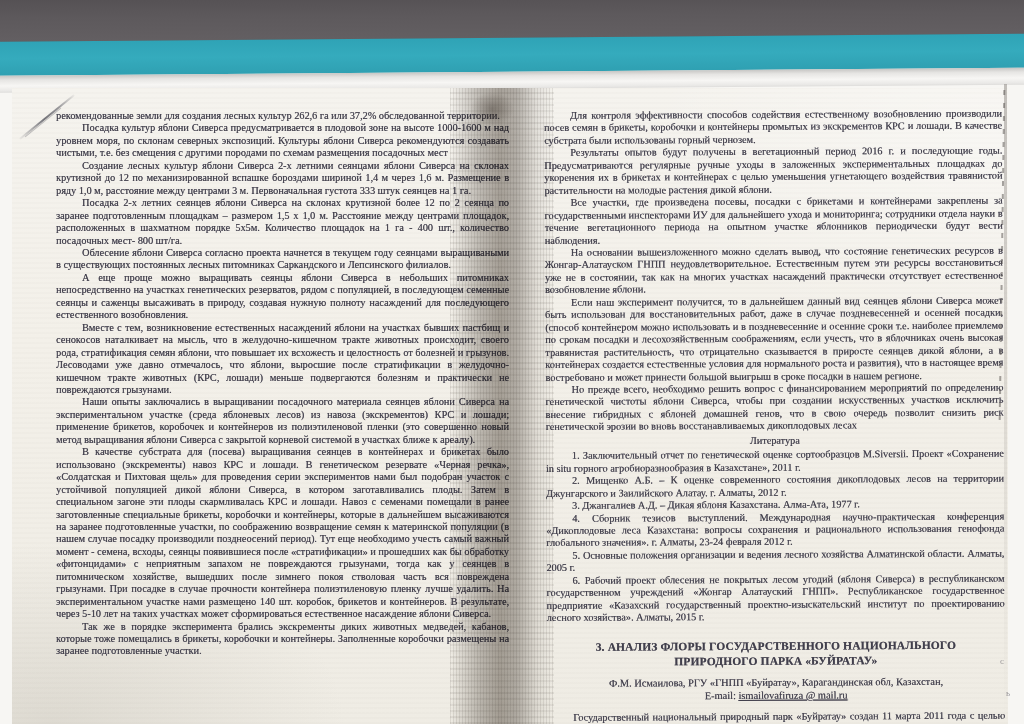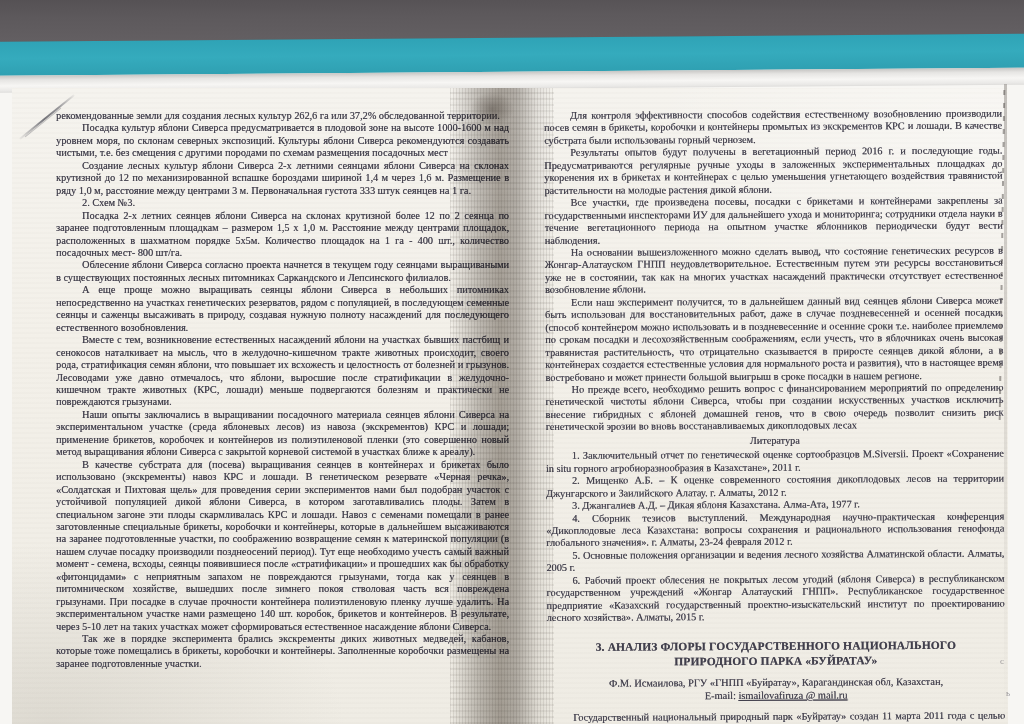--- a/index.html
+++ b/index.html
@@ -86,21 +86,20 @@
     <div class="band-teal"></div>
     <div class="band-ridge"></div>
   </div>
 
   <div class="book">
 
     <div class="page-col left-col">
       <p class="para noindent">рекомендованные земли для создания лесных культур 262,6 га или 37,2% обследованной территории.</p>
       <p class="para">Посадка культур яблони Сиверса предусматривается в плодовой зоне на высоте 1000-1600 м над уровнем моря, по склонам северных экспозиций. Культуры яблони Сиверса рекомендуются создавать чистыми, т.е. без смещения с другими породами по схемам размещения посадочных мест</p>
       <p class="para">Создание лесных культур яблони Сиверса 2-х летними сеянцами яблони Сиверса на склонах крутизной до 12 по механизированной вспашке бороздами шириной 1,4 м через 1,6 м. Размещение в ряду 1,0 м, расстояние между центрами 3 м. Первоначальная густота 333 штук сеянцев на 1 га.</p>
-      <p class="para">2. Схем №3.</p>
       <p class="para">Посадка 2-х летних  сеянцев яблони Сиверса на склонах крутизной более 12 по 2 сеянца по заранее подготовленным площадкам – размером 1,5 х 1,0 м. Расстояние между центрами площадок, расположенных в шахматном порядке 5х5м. Количество площадок на 1 га - 400 шт., количество посадочных мест- 800 шт/га.</p>
       <p class="para">Облесение яблони Сиверса согласно проекта начнется в текущем году сеянцами выращиваными в существующих постоянных лесных питомниках Саркандского и Лепсинского филиалов.</p>
       <p class="para">А еще проще можно выращивать сеянцы яблони Сиверса в небольших питомниках непосредственно на участках генетических резерватов, рядом с популяцией, в последующем семенные сеянцы и  саженцы высаживать в природу, создавая нужную полноту насаждений для последующего естественного возобновления.</p>
       <p class="para">Вместе с тем, возникновение естественных насаждений яблони на участках бывших пастбищ и сенокосов наталкивает на мысль, что в желудочно-кишечном тракте животных происходит, своего рода, стратификация семян яблони, что повышает их всхожесть и целостность от болезней и грызунов. Лесоводами уже давно отмечалось, что яблони, выросшие после стратификации в желудочно-кишечном тракте животных (КРС, лошади) меньше подвергаются болезням и практически не повреждаются грызунами.</p>
       <p class="para">Наши опыты заключались в выращивании посадочного материала сеянцев яблони Сиверса на экспериментальном участке (среда яблоневых лесов) из навоза (экскрементов) КРС и лошади; применение брикетов, коробочек и контейнеров из полиэтиленовой пленки (это совершенно новый метод выращивания яблони Сиверса с закрытой корневой системой в участках ближе к ареалу).</p>
       <p class="para">В качестве субстрата для (посева) выращивания сеянцев в контейнерах и брикетах было использовано (экскременты) навоз КРС и лошади. В генетическом резервате «Черная речка», «Солдатская и Пихтовая щель» для проведения серии экспериментов нами был подобран участок с устойчивой популяцией дикой яблони Сиверса, в котором заготавливались плоды. Затем в специальном загоне эти плоды скармливалась КРС и лошади. Навоз с семенами помещали в ранее заготовленные специальные брикеты, коробочки и контейнеры, которые в дальнейшем высаживаются на заранее подготовленные участки, по соображению возвращение семян к материнской популяции (в нашем случае посадку производили позднеосений период). Тут еще необходимо учесть самый важный момент - семена, всходы, сеянцы появившиеся после «стратификации» и прошедших как бы обработку «фитонцидами» с неприятным запахом не повреждаются грызунами, тогда как у сеянцев в питомническом хозяйстве, вышедших после зимнего покоя стволовая часть вся повреждена грызунами. При посадке в случае прочности контейнера полиэтиленовую пленку лучше удалить. На экспериментальном участке нами размещено 140 шт. коробок, брикетов и контейнеров. В результате, через 5-10 лет на таких участках может сформироваться естественное насаждение яблони Сиверса.</p>
       <p class="para">Так же в порядке эксперимента брались экскременты диких животных медведей, кабанов, которые тоже помещались в брикеты, коробочки и контейнеры. Заполненные коробочки размещены на заранее подготовленные участки.</p>
     </div>
 
     <div class="page-col right-col">

